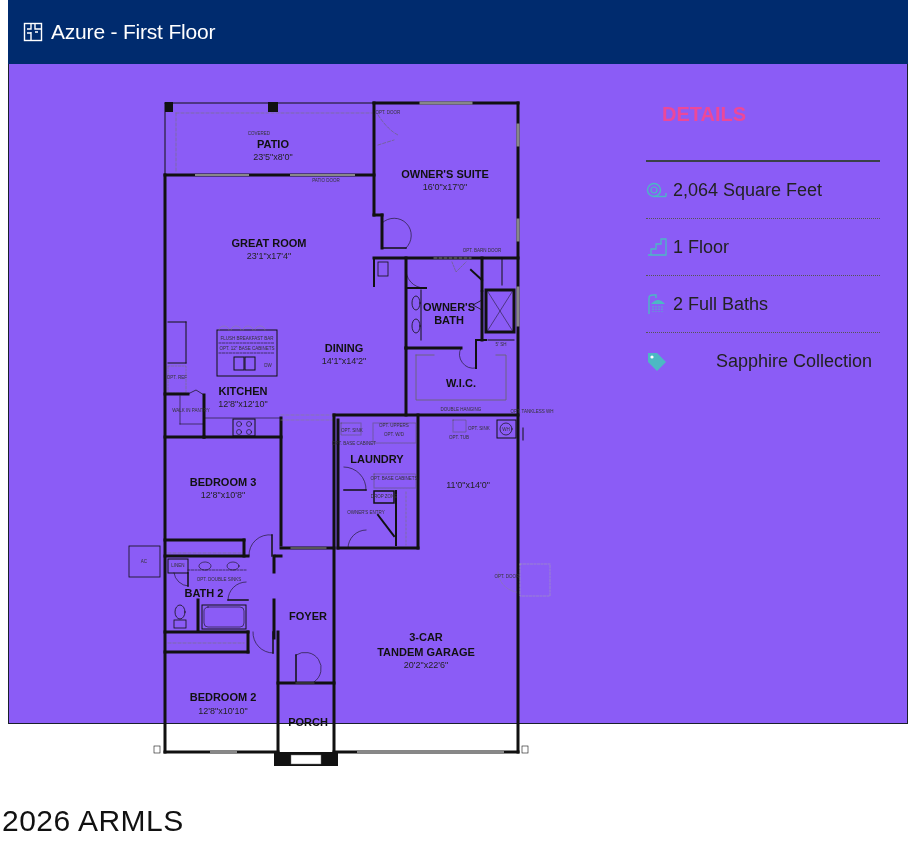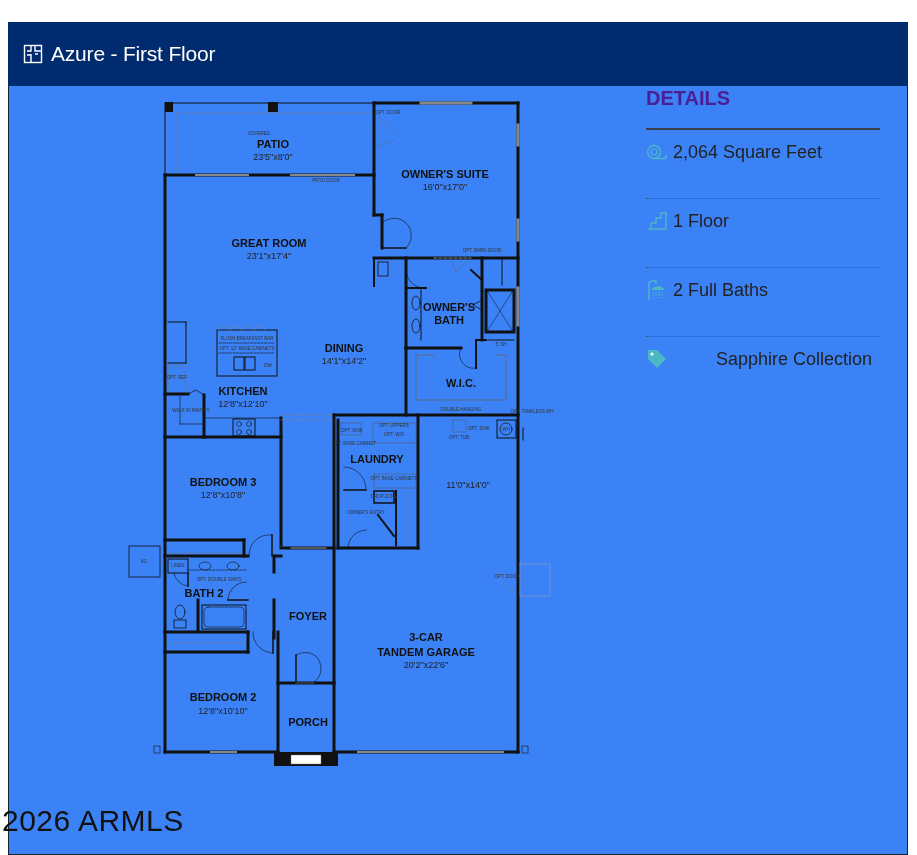--- a/index.html
+++ b/index.html
@@ -1,25 +1,25 @@
 <!DOCTYPE html>
 <html><head>
 <meta charset="utf-8">
 <style>
   html, body { margin: 0; padding: 0; background: #ffffff; }
   body { width: 917px; height: 855px; position: relative; overflow: hidden; font-family: "Liberation Sans", sans-serif; }
-  .card { position: absolute; left: 8px; top: 22px; width: 900px; height: 833px; border-right: 1px solid #1a1f2b; border-bottom: 1px solid #1a1f2b; border-left: 1px solid #1a1f2b; box-sizing: border-box; background: #3b82f6; }
+  .card { position: absolute; left: 8px; top: 0; width: 900px; height: 724px; border-right: 1px solid #1a1f2b; border-bottom: 1px solid #1a1f2b; border-left: 1px solid #1a1f2b; box-sizing: border-box; background: #8b5cf6; }
   .header { position: absolute; left: 0; top: 0; width: 900px; height: 64px; background: #002b6e; margin-left: -1px; display: flex; align-items: center; }
   .header .icon { width: 20px; height: 20px; margin-left: 15px; margin-right: 8px; display: inline-flex; }
   .header .title { color: #ffffff; font-size: 21px; font-family: "Liberation Sans", sans-serif; letter-spacing: -0.2px; }
   .plan { position: absolute; left: 114px; top: 82px; width: 440px; height: 690px; }
   .details { position: absolute; left: 646px; top: 82px; width: 234px; }
-  .details h2 { margin: 0; font-size: 20px; font-weight: bold; color: #4c1d95; height: 46px; line-height: 32px; padding-top: 0; font-family: "Liberation Sans", sans-serif; }
+  .details h2 { margin: 16px; font-size: 20px; font-weight: bold; color: #ec4899; height: 46px; line-height: 32px; padding-top: 0; font-family: "Liberation Sans", sans-serif; }
   .details .rule { height: 2px; background: #3a4049; margin-bottom: 0; }
-  .detail-row { display: flex; height: 57px; border-bottom: 1px dotted #555; box-sizing: border-box; margin-top: 12px; }
+  .detail-row { display: flex; align-items: center; height: 57px; border-bottom: 1px dotted #555; box-sizing: border-box; }
   .detail-row:last-child { border-bottom: none; gap: 43px; }
   .detail-row .dicon { width: 22px; height: 20px; margin-right: 5px; display: inline-flex; align-items: center; justify-content: center; }
   .detail-row .dlabel { font-size: 18px; color: #222; font-family: "Liberation Sans", sans-serif; }
   .copyright { position: absolute; left: 2px; top: 804px; font-size: 30px; color: #111; font-family: "Liberation Sans", sans-serif; letter-spacing: 0.5px; }
   svg text { font-family: "Liberation Sans", sans-serif; }
   .rname { font-weight: bold; font-size: 11px; fill: #111; text-anchor: middle; }
   .rdim { font-size: 9px; fill: #222; text-anchor: middle; }
   .rsmall { font-size: 4.5px; fill: #333; text-anchor: middle; }
 </style>
 </head>

